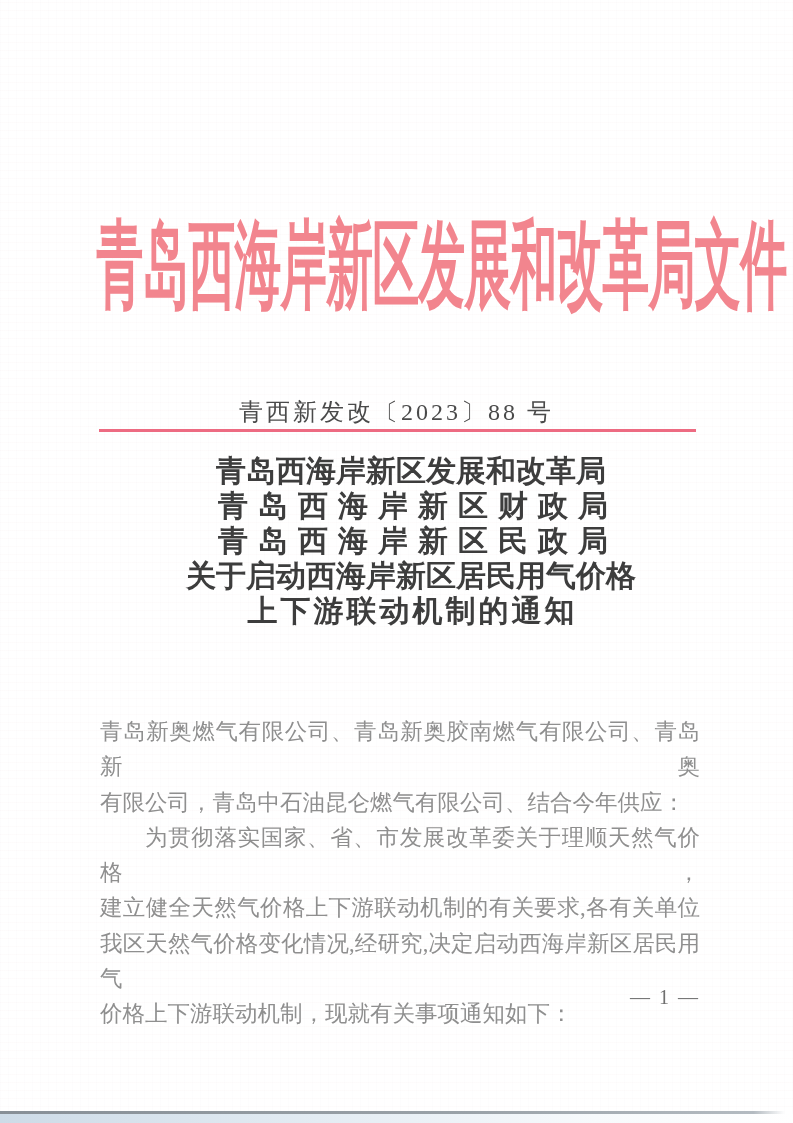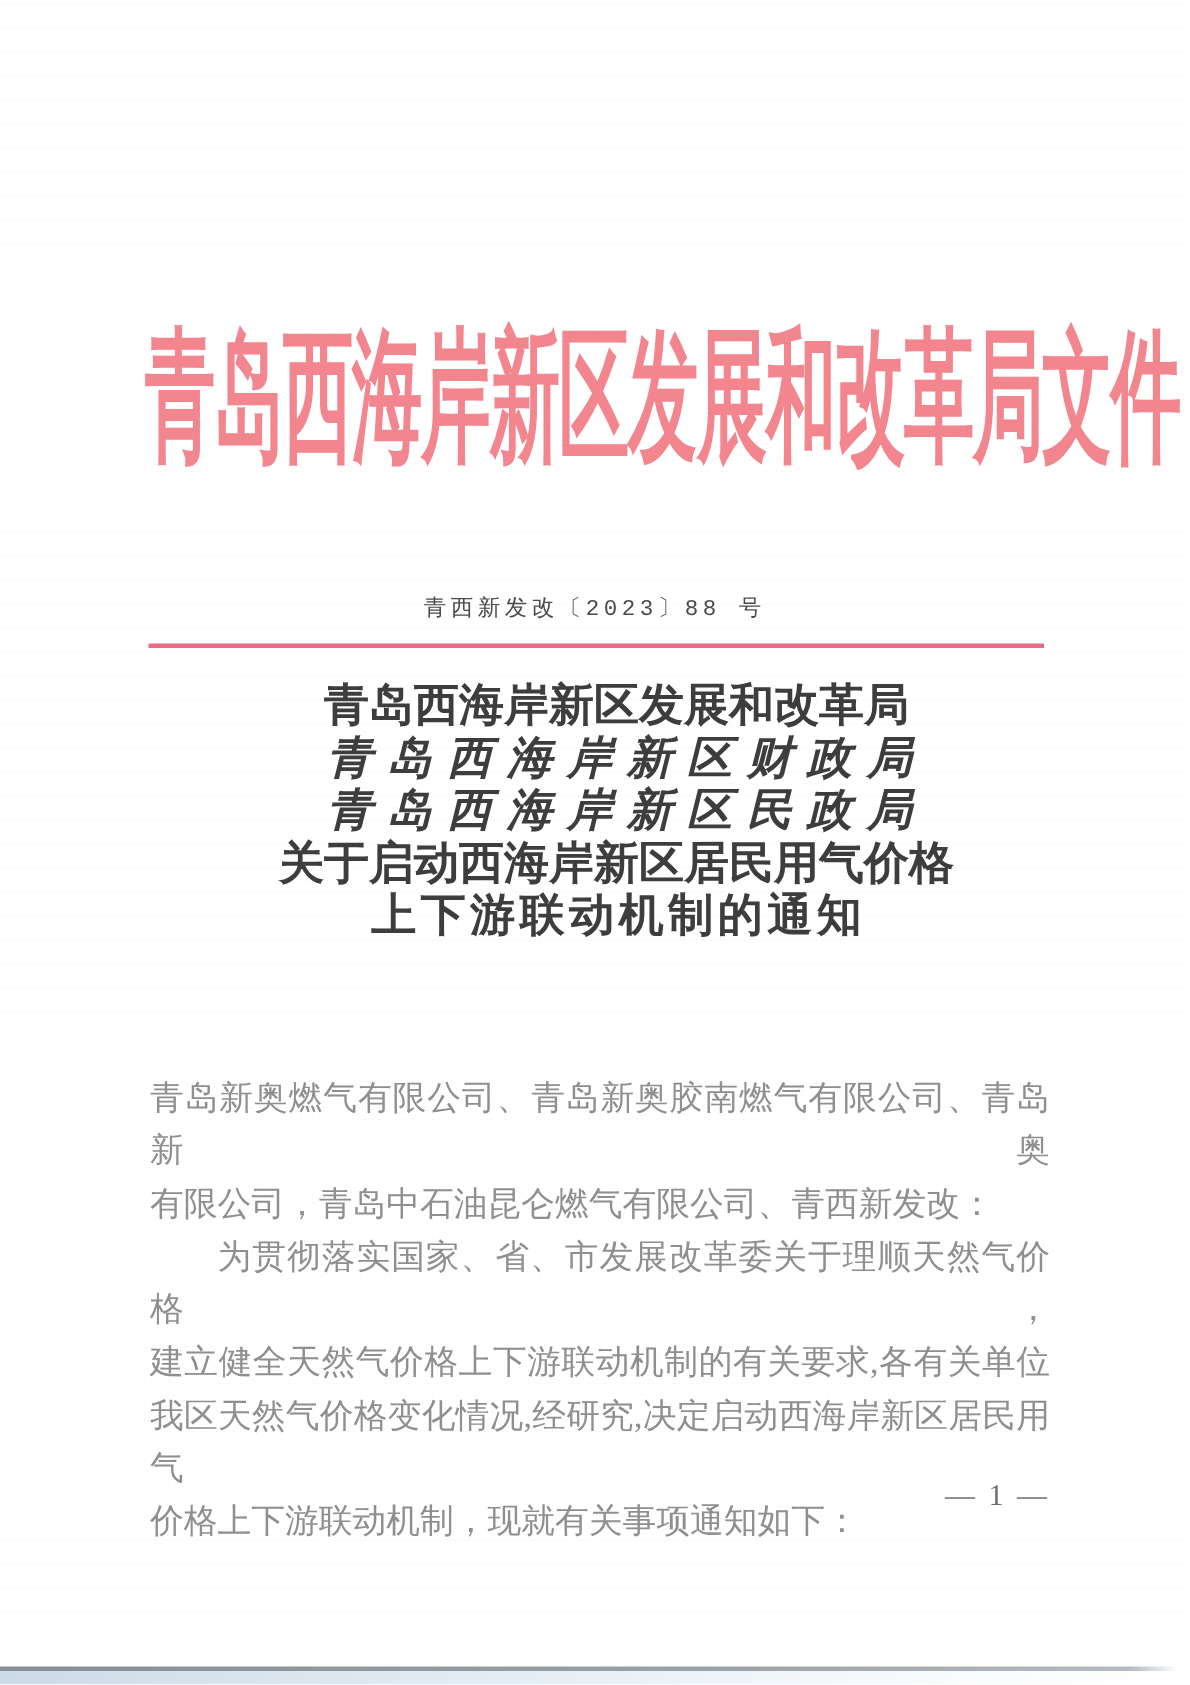--- a/index.html
+++ b/index.html
@@ -37,24 +37,23 @@
     font-size:90px;line-height:1;
     transform:scale(0.52,1.07);
     white-space:nowrap;
   }
 
   
   .doc-number{
     position:absolute;
     left:0;right:0;top:396px;
     text-align:center;
-    font-size:15px;
+    font-size:24px;
     letter-spacing:3px;
     color:#4a4a4a;
-    font-family:Liberation Mono, monospace;
   }
 
   
   .red-rule{
     position:absolute;
     left:99px;top:429px;
     width:597px;height:3px;
     background:var(--rule-red,#ed6b82);
   }
 
@@ -63,21 +62,21 @@
     position:absolute;
     left:0;right:0;top:453px;
     text-align:center;
     font-weight:bold;
     color:var(--heading-ink,#3d3d3d);
     font-size:30px;
     line-height:35px;
   }
   .headings .hline{white-space:nowrap;margin-left:29px;}
   .sp2 {letter-spacing:2.5px;padding-left:2.5px;}
-  .sp10{letter-spacing:10px;padding-left:14px;font-style:italic;}
+  .sp10{letter-spacing:10px;padding-left:14px;}
   .sp3 {letter-spacing:3px;padding-left:3px;}
 
   
   .body-text{
     position:absolute;
     left:100px;top:714px;
     width:600px;
     font-size:22.5px;
     line-height:35.3px;
     color:var(--body-ink,#8f8f8f);
@@ -142,21 +141,21 @@
   <div class="headings">
     <div class="hline">青岛西海岸新区发展和改革局</div>
     <div class="hline sp10">青岛西海岸新区财政局</div>
     <div class="hline sp10">青岛西海岸新区民政局</div>
     <div class="hline">关于启动西海岸新区居民用气价格</div>
     <div class="hline sp3">上下游联动机制的通知</div>
   </div>
 
   <div class="body-text">
     <div class="bline full">青岛新奥燃气有限公司、青岛新奥胶南燃气有限公司、青岛新奥</div>
-    <div class="bline">有限公司，青岛中石油昆仑燃气有限公司、青西新发改：</div>
+    <div class="bline">有限公司，青岛中石油昆仑燃气有限公司、结合今年供应：</div>
     <div class="bline full indent">为贯彻落实国家、省、市发展改革委关于理顺天然气价格，</div>
     <div class="bline full">建立健全天然气价格上下游联动机制的有关要求,各有关单位</div>
     <div class="bline full">我区天然气价格变化情况,经研究,决定启动西海岸新区居民用气</div>
     <div class="bline">价格上下游联动机制，现就有关事项通知如下：</div>
   </div>
 
   <div class="page-number">— 1 —</div>
 
   <div class="scan-edge-line"></div>
   <div class="scan-edge-strip"></div>

